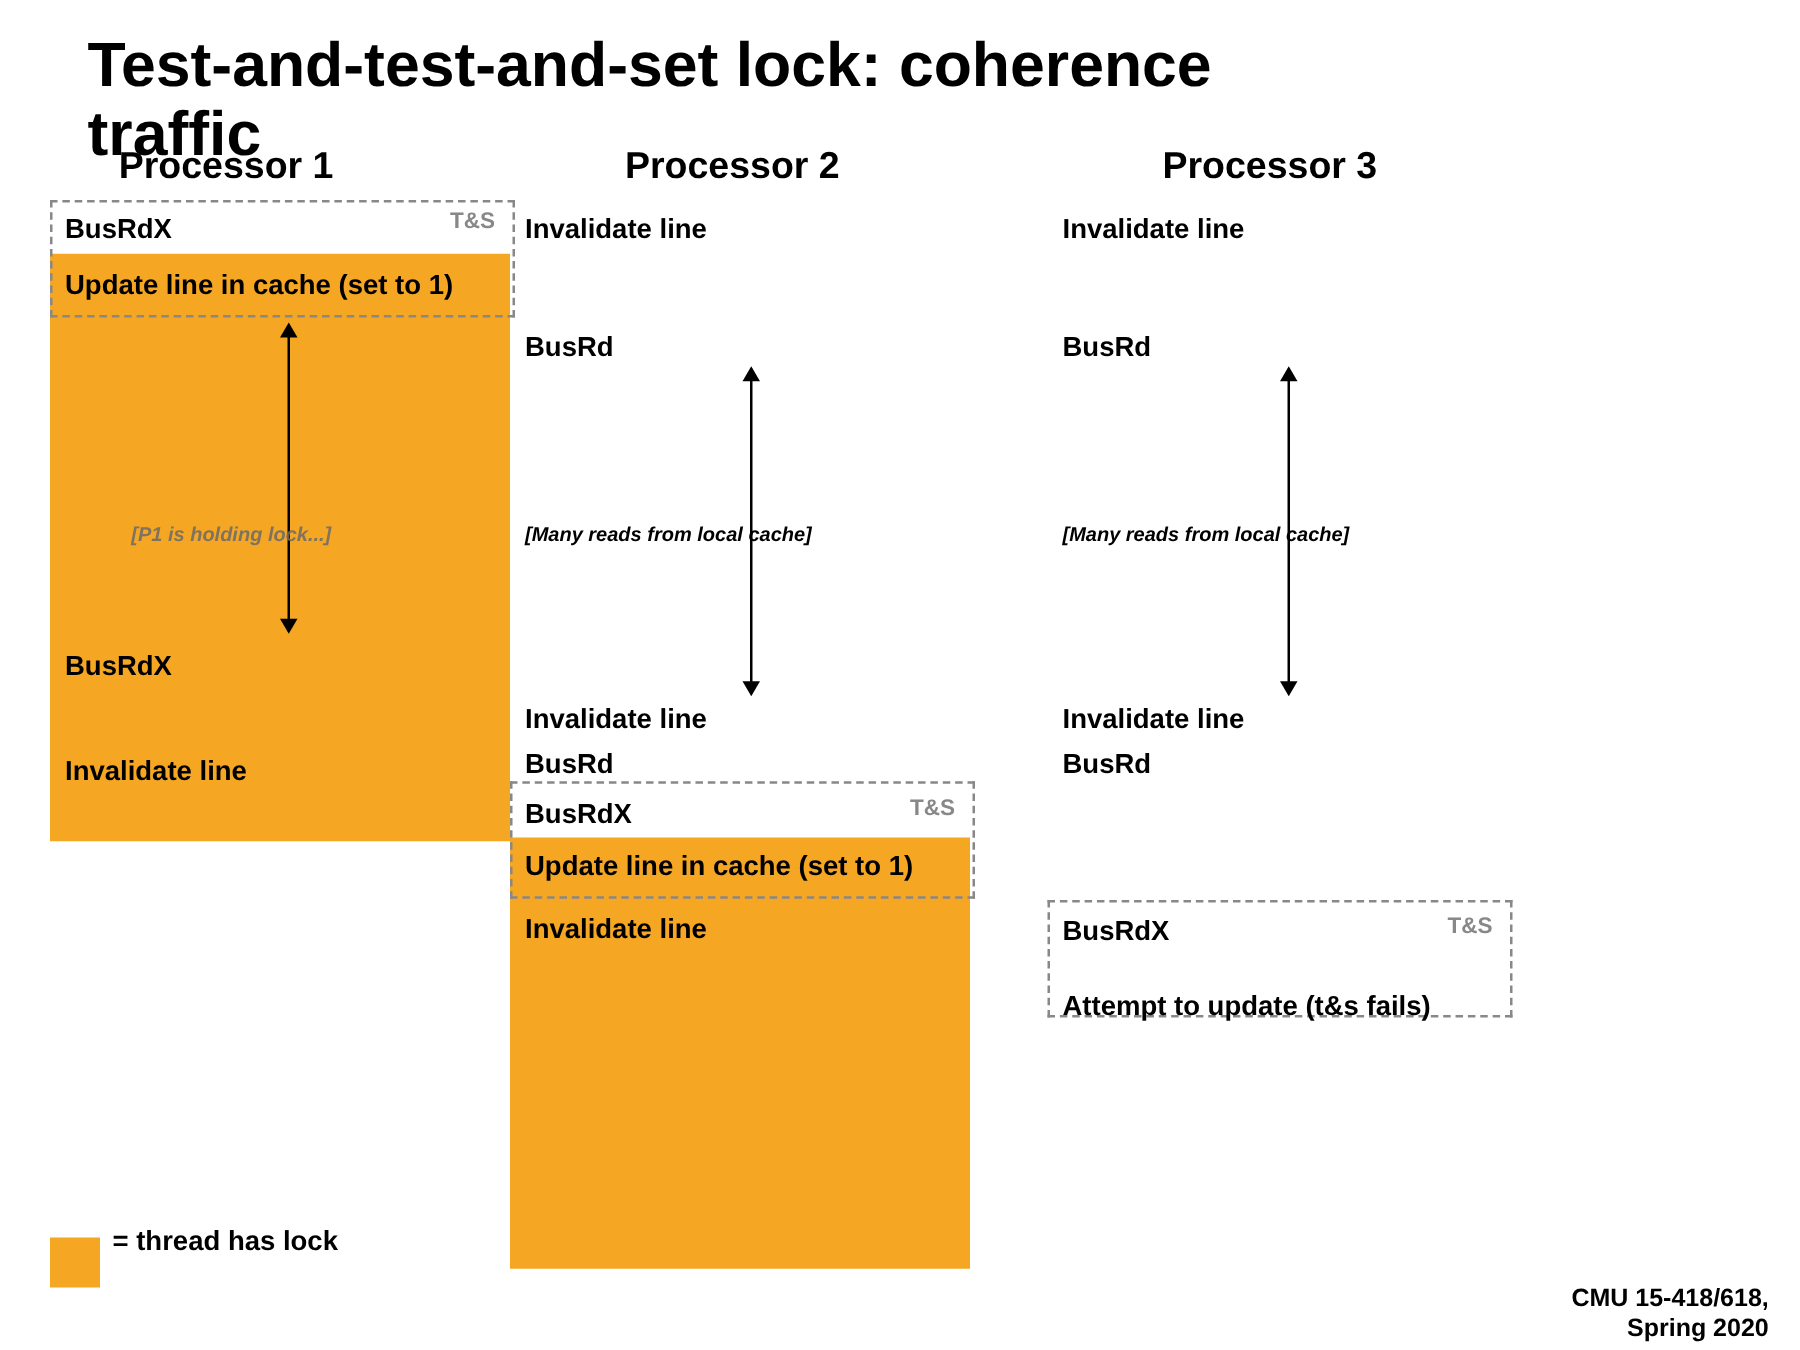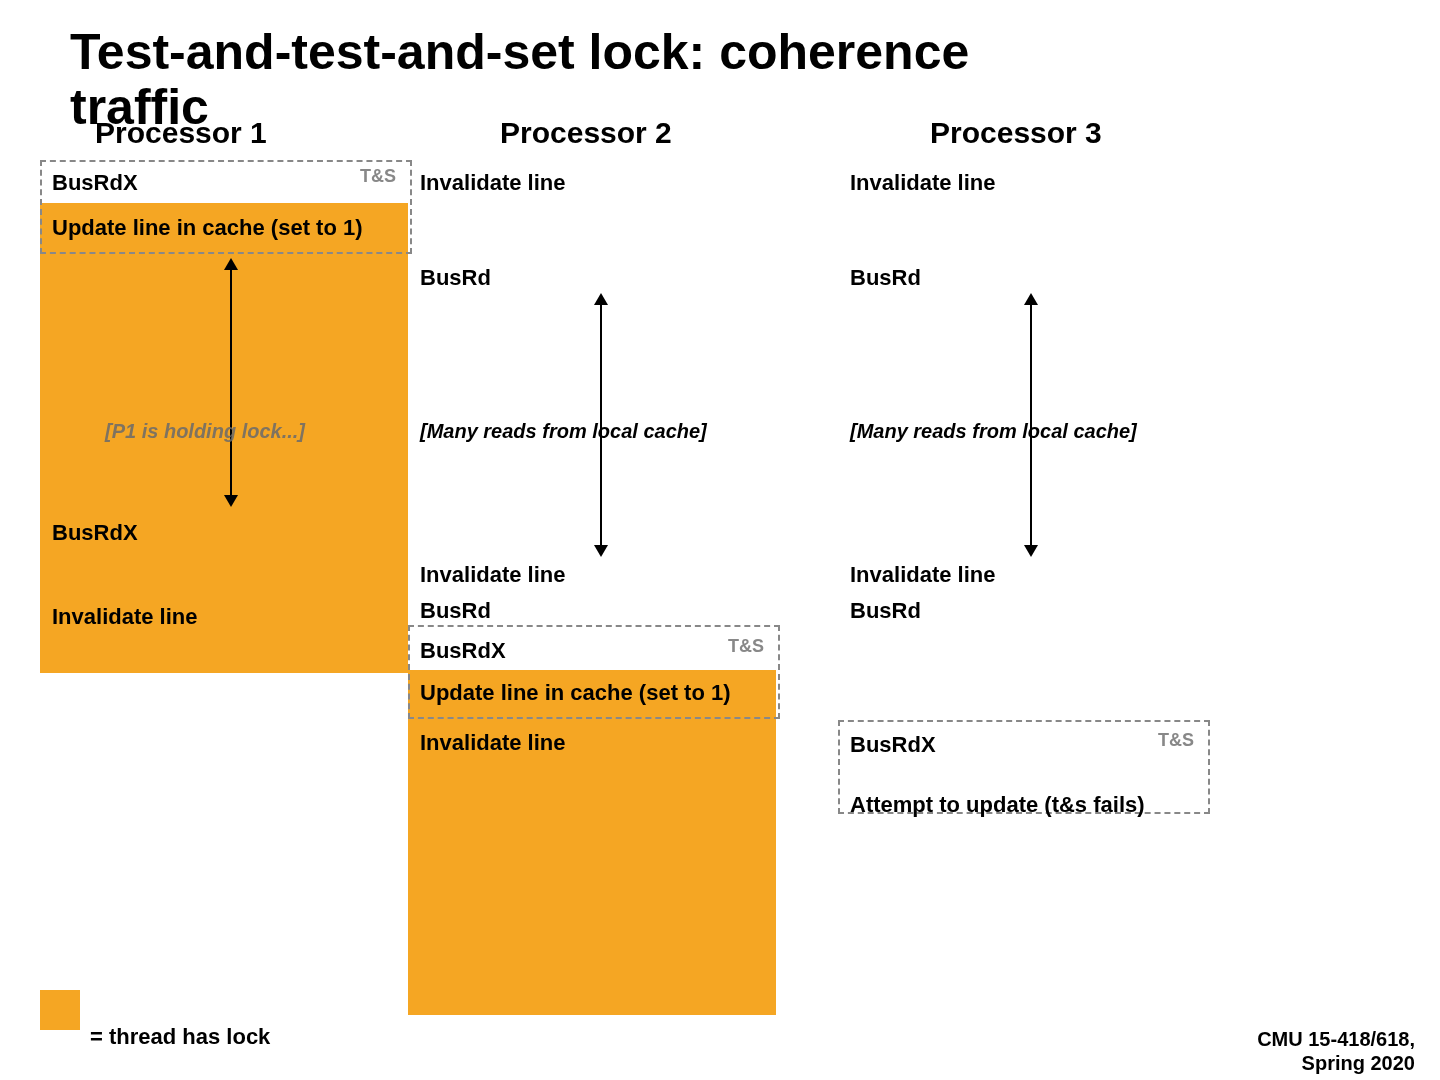--- a/index.html
+++ b/index.html
@@ -33,21 +33,21 @@
     text-align: center;
   }
   .evt {
     position: absolute;
     font-size: 22px;
     font-weight: 700;
     white-space: nowrap;
   }
   .note {
     position: absolute;
-    font-size: 20px;
+    font-size: 16px;
     font-weight: 700;
     font-style: italic;
     white-space: nowrap;
   }
   .note.grey { color: #6b6b6b; opacity: 0.85; }
   .ts-label {
     position: absolute;
     font-size: 18px;
     font-weight: 700;
     color: #888;
@@ -144,20 +144,20 @@
   <div class="evt z2" style="left:850px; top:598px;">BusRd</div>
   <div class="evt z4" style="left:850px; top:732px;">BusRdX</div>
   <div class="ts-label z4" style="left:1158px; top:730px;">T&amp;S</div>
   <div class="evt z4" style="left:850px; top:792px;">Attempt to update (t&amp;s fails)</div>
 
   <div class="arrow" style="left:230px; top:260px; height:245px;"></div>
   <div class="arrow" style="left:600px; top:295px; height:260px;"></div>
   <div class="arrow" style="left:1030px; top:295px; height:260px;"></div>
 
   <div class="legend-sq" style="left:40px; top:990px;"></div>
-  <div class="legend-txt" style="left:90px; top:980px;margin-top:44px;">= thread has lock</div>
+  <div class="legend-txt" style="left:90px; top:980px;">= thread has lock</div>
 
   <div class="footer">
     <div>CMU 15-418/618,</div>
     <div>Spring 2020</div>
   </div>
 
 </div>
 
 </body></html>

